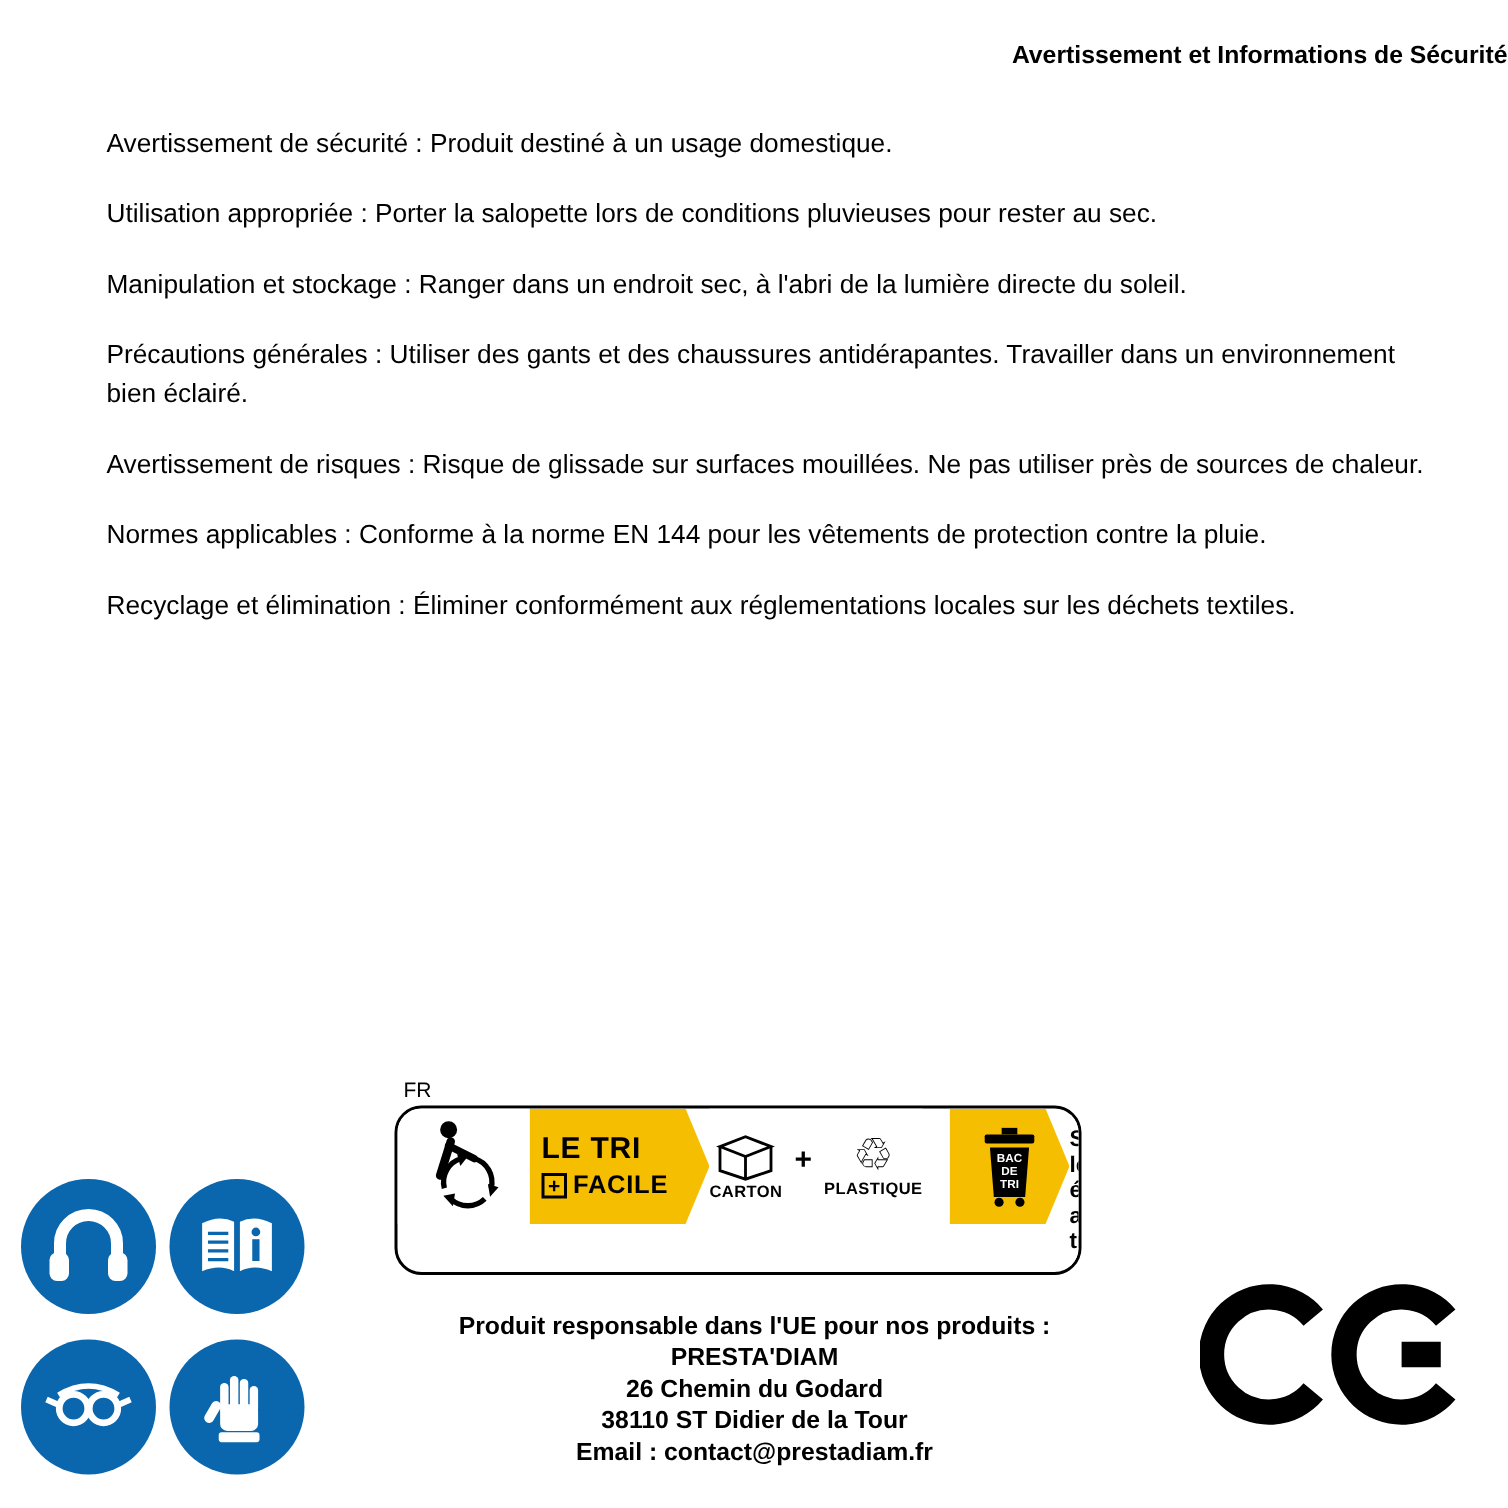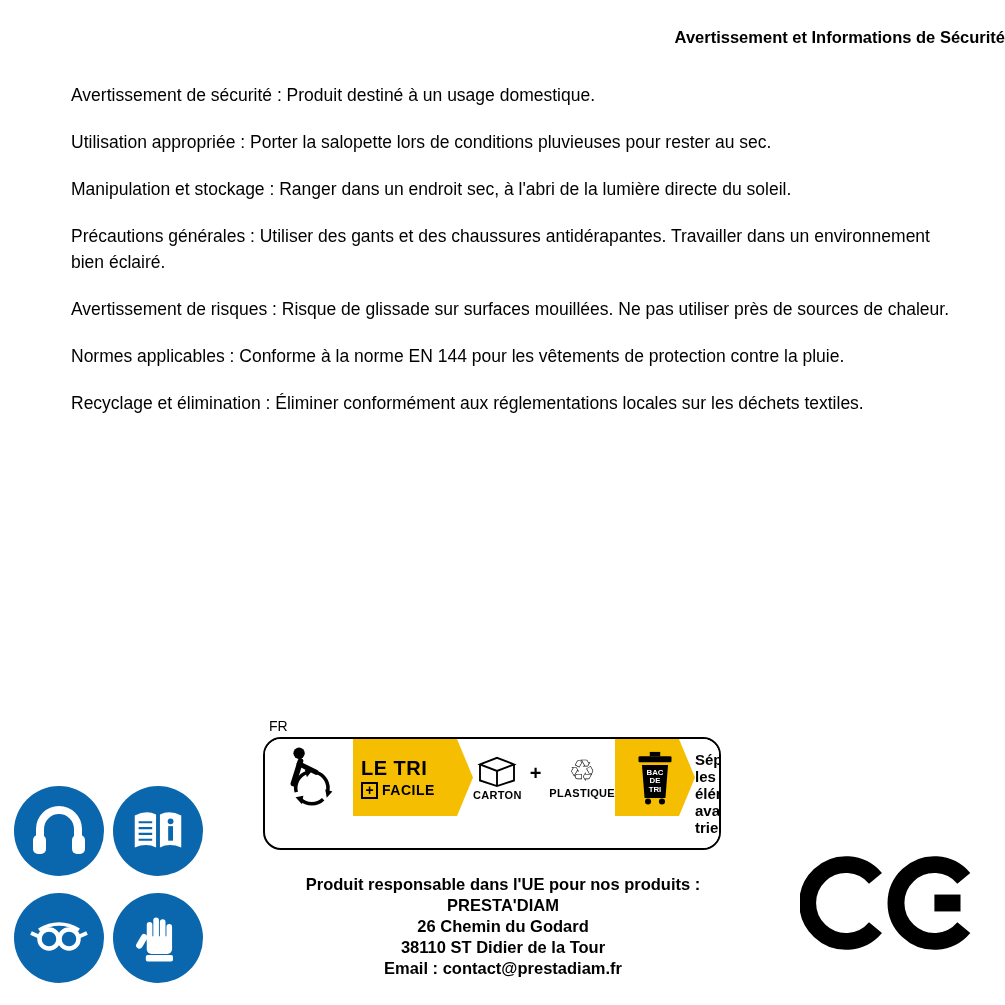--- a/index.html
+++ b/index.html
@@ -19,27 +19,27 @@
   
   .banner-wrap { position: absolute; left: 263px; top: 718px; width: 458px; }
   .fr-label { font-weight: normal; font-size: 14px; margin-left: 6px; margin-bottom: 3px; }
   .banner { width: 458px; height: 113px; border: 2px solid #000; border-radius: 18px; background: #fff; overflow: hidden; display: flex; flex-direction: row; }
   .banner-row { display: flex; height: 77px; align-items: stretch; }
   .triman-box { width: 88px; display: flex; align-items: center; justify-content: center; background: #fff; }
   .tri-block { width: 120px; background: #F6BE00; clip-path: polygon(0 0, calc(100% - 16px) 0, 100% 50%, calc(100% - 16px) 100%, 0 100%); display: flex; flex-direction: column; justify-content: center; padding-left: 8px; }
   .tri-line1 { font-weight: bold; font-size: 20px; letter-spacing: 0.5px; }
   .tri-line2 { display: flex; align-items: center; gap: 4px; margin-top: 2px; }
   .plus-box { width: 17px; height: 17px; border: 2.5px solid #000; display: flex; align-items: center; justify-content: center; font-weight: bold; font-size: 14px; line-height: 1; }
-  .tri-facile { font-weight: bold; font-size: 14px; letter-spacing: 0.5px; }
+  .tri-facile { font-weight: bold; font-size: 17px; letter-spacing: 0.5px; }
   .materials { flex: 1; background: #fff; display: flex; align-items: center; justify-content: center; gap: 8px; }
   .material-col { display: flex; flex-direction: column; align-items: center; gap: 1px; }
   .material-label { font-size: 11px; font-weight: bold; letter-spacing: 0.3px; }
   .mat-plus { font-size: 20px; font-weight: bold; margin-top: -8px; }
   .plastic-glyph { font-size: 30px; line-height: 30px; }
-  .bin-chevron { width: 80px; background: #F6BE00; clip-path: polygon(0 0, calc(100% - 16px) 0, 100% 50%, calc(100% - 16px) 100%, 0 100%); display: flex; align-items: center; justify-content: center; }
+  .bin-chevron { width: 80px; background: #F6BE00; clip-path: polygon(0 0, calc(100% - 16px) 0, 100% 50%, calc(100% - 16px) 100%, 0 100%); display: flex; align-items: center; justify-content: center; margin-left: 18px; }
   .tagline-strip { flex: 1; display: flex; align-items: center; justify-content: flex-end; padding-right: 18px; background: #fff; }
   .tagline { font-weight: bold; font-size: 15px; }
 
   
   .contact { position: absolute; left: 253px; top: 874px; width: 500px; text-align: center; font-weight: bold; font-size: 16.5px; line-height: 21px; }
   .contact div { margin-bottom: 0; }
 
   
   .ce-box { position: absolute; left: 800px; top: 850px; width: 192px; height: 106px; }
 </style>

